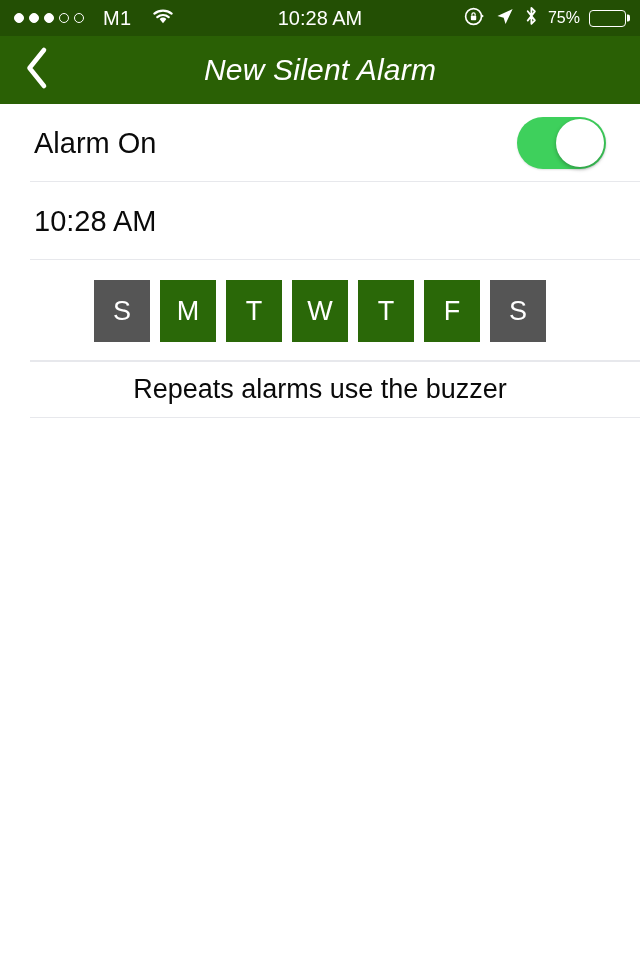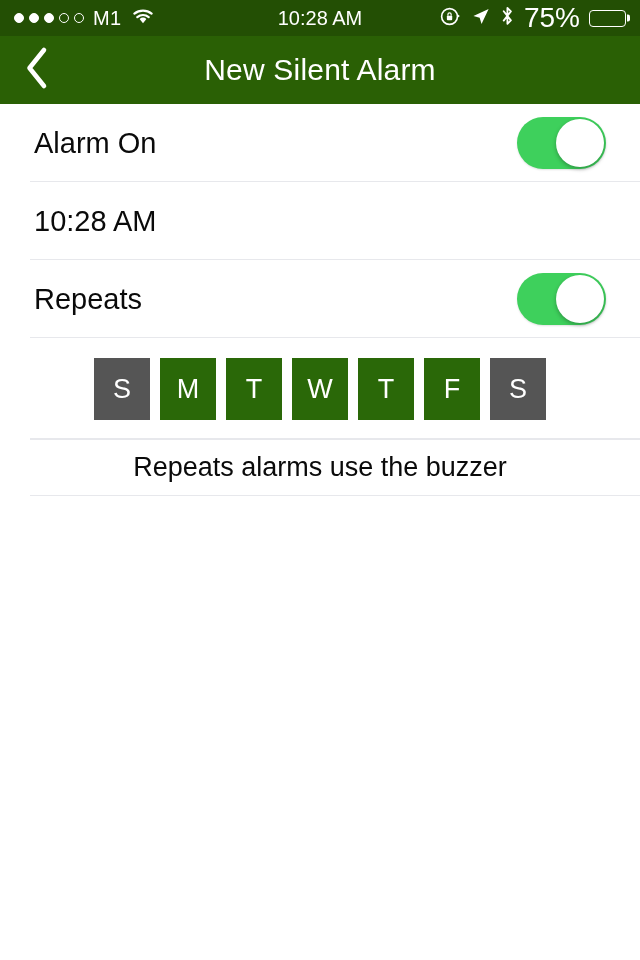--- a/index.html
+++ b/index.html
@@ -25,21 +25,21 @@
     position: relative;
     height: 36px;
     background: #234f04;
     display: flex;
     align-items: center;
     padding: 0 14px;
     color: #ffffff;
   }
   .status-left {
     display: flex;
-    gap: 7px;
+    gap: 17px;
   }
   .signal-dots {
     display: flex;
     align-items: center;
     gap: 5px;
   }
   .dot {
     width: 10px; height: 10px;
     border-radius: 50%;
     border: 1.6px solid #ffffff;
@@ -62,21 +62,21 @@
     pointer-events: none;
   }
   .status-right {
     margin-left: auto;
     display: flex;
     align-items: center;
     gap: 9px;
     position: relative;
     z-index: 2;
   }
-  .battery-pct { font-size: 28px; }
+  .battery-pct { font-size: 16px; }
   .battery {
     position: relative;
     width: 37px; height: 17px;
     border: 1.8px solid #ffffff;
     border-radius: 4px;
     padding: 2px;
   }
   .battery::after {
     content: "";
     position: absolute;
@@ -109,20 +109,21 @@
     justify-content: center;
     cursor: pointer;
   }
   #nav-title {
     width: 100%;
     text-align: center;
     color: #ffffff;
     font-size: 30px;
     font-weight: 400;
     letter-spacing: 0.2px;
+    font-style: italic;
   }
 
   
   .row {
     position: relative;
     height: 78px;
     display: flex;
     align-items: center;
     padding: 17px 34px;
     background: #ffffff;
@@ -280,27 +281,20 @@
     <span class="row-spacer"></span>
     <span class="toggle" style="background: rgb(62, 208, 92);">
       <span class="knob"></span>
     </span>
   </div>
 
   <div class="row">
     <span class="row-label">10:28 AM</span>
   </div>
 
-  <div class="row">
-    <span class="row-label">Repeats</span>
-    <span class="row-spacer"></span>
-    <span class="toggle" style="background: rgb(62, 208, 92);">
-      <span class="knob"></span>
-    </span>
-  </div>
 
   <div id="day-selector">
     <div class="day-button unselected" style="background: rgb(85, 85, 85);">
       <span>S</span>
     </div>
     <div class="day-button selected" style="background: rgb(42, 104, 8);">
       <span>M</span>
     </div>
     <div class="day-button selected" style="background: rgb(42, 104, 8);">
       <span>T</span>

